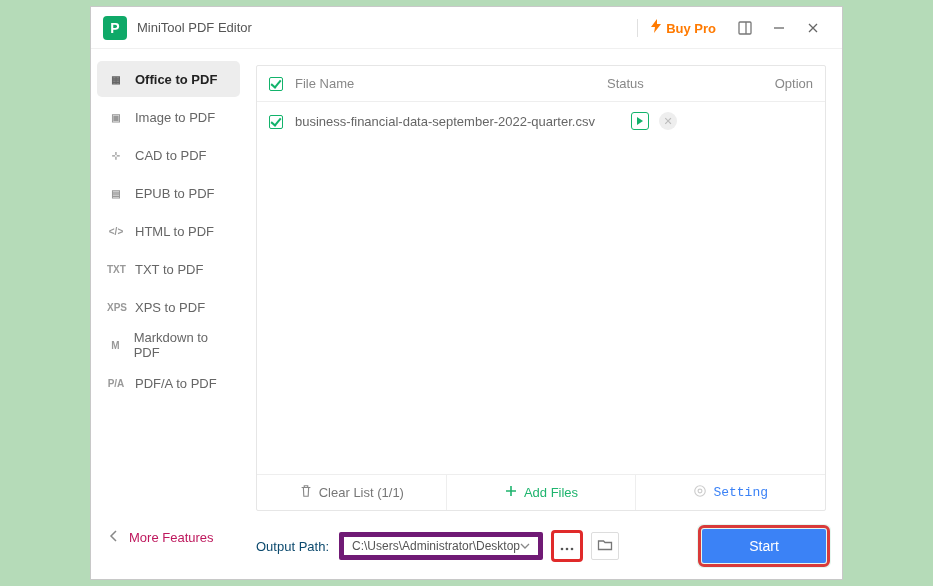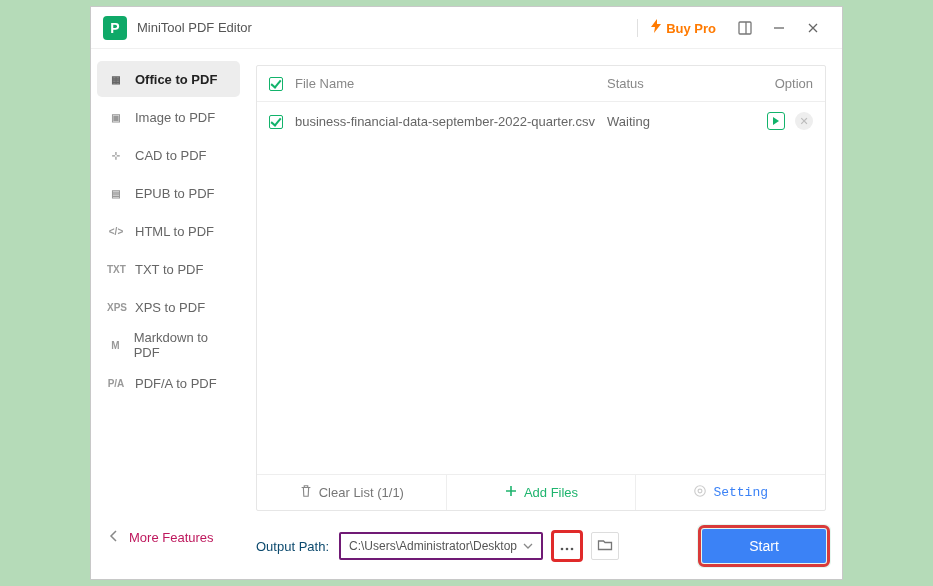--- a/index.html
+++ b/index.html
@@ -218,21 +218,21 @@
     .strip-btn.disabled { color: #3b82f6; font-family: Liberation Mono, monospace; }
 
     .footer-row {
       display: flex;
       align-items: center;
       margin-top: 18px;
       gap: 10px;
     }
     .output-label { color: #0c4a6e; font-size: 13px; }
     .path-select {
-      border: 2px solid #701a75;
+      border: 5px solid #701a75;
       height: 28px;
       width: 204px;
       display: flex;
       align-items: center;
       padding: 0 8px;
       font-size: 12px;
       color: #555;
       border-radius: 2px;
       justify-content: space-between;
       cursor: pointer;
@@ -361,21 +361,20 @@
           </div>
           <div class="col-status">Status</div>
           <div class="col-option">Option</div>
         </div>
         <div class="list-rows">
           <div class="row">
             <div class="col-name">
               <span class="chk"></span>
               <span>business-financial-data-september-2022-quarter.csv</span>
             </div>
-            <div class="col-status">Waiting</div>
             <div class="col-option">
               <span class="play-btn">
                 <svg width="8" height="8" viewBox="0 0 8 8">
                     <path d="M1 0 L7 4 L1 8 Z" fill="#12b36b"></path>
                   </svg>
               </span>
               <span class="row-close">✕</span>
             </div>
           </div>
         </div>

